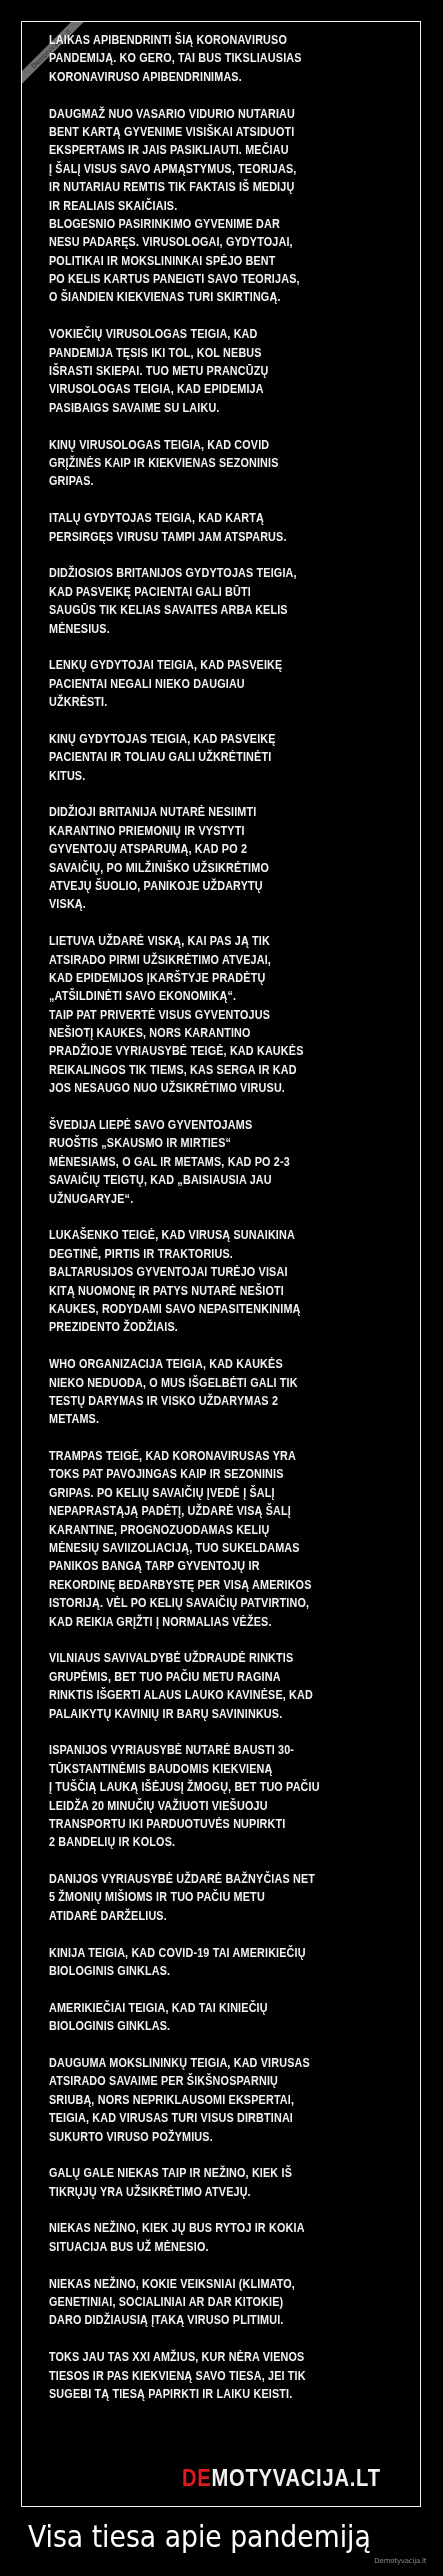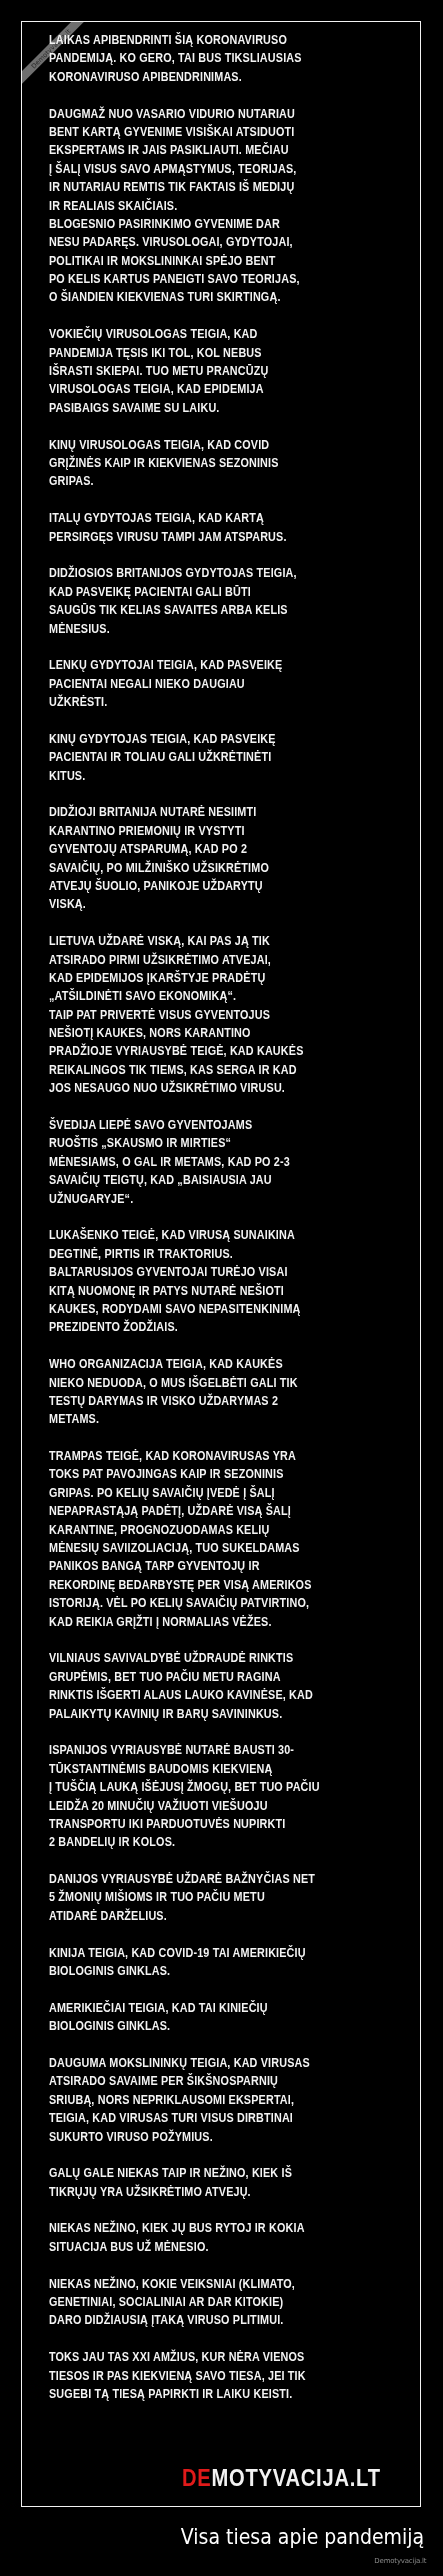--- a/index.html
+++ b/index.html
@@ -7,21 +7,21 @@
   .poster { position: absolute; left: 0; top: 0; width: 444px; height: 2576px; background: #000; }
   .frame { position: absolute; left: 21px; top: 21px; width: 398px; height: 2484px; border: 1.2px solid #f2f2f2; box-sizing: content-box; overflow: hidden; }
   .ribbon { position: absolute; left: -27px; top: 22px; width: 112px; height: 9.4px; background: #6f6f6f; transform: rotate(-45deg); transform-origin: center; display: flex; align-items: center; justify-content: center; }
   .ribbon span { font-family: "DejaVu Sans", sans-serif; font-size: 6.5px; color: #2a2a2a; letter-spacing: 0.1px; }
   .body-text { position: absolute; left: 49px; top: 31px; width: 399px; transform-origin: left top; transform: scaleX(0.80); }
   .para { margin: 0 0 18.4px 0; }
   .line { display: block; height: 18.4px; line-height: 18.4px; font-family: "Liberation Sans", sans-serif; font-weight: bold; font-size: 13.5px; color: #f4f4f4; white-space: nowrap; letter-spacing: 0.2px; }
   .logo { position: absolute; left: 182px; top: 2466px; height: 23.5px; line-height: 23.5px; white-space: nowrap; font-family: "Liberation Sans", sans-serif; font-weight: bold; font-size: 24px; letter-spacing: 0.9px; transform-origin: left top; transform: scaleX(0.84); }
   .logo .de { color: #e01a1a; }
   .logo .rest { color: #f2f2f2; }
-  .caption { position: absolute; left: 0; top: 2520px; width: 444px; text-align: right; font-family: "DejaVu Sans", sans-serif; font-size: 22px; line-height: 33px; color: #fff; white-space: nowrap; }
+  .caption { position: absolute; left: 0; top: 2520px; width: 444px; text-align: left; font-family: "DejaVu Sans", sans-serif; font-size: 31px; line-height: 33px; color: #fff; white-space: nowrap; }
   .caption span { display: inline-block; transform: scaleX(0.86); transform-origin: center top; }
   .watermark { position: absolute; right: 17.6px; top: 2557px; font-family: "DejaVu Sans", sans-serif; font-size: 7px; color: #8a8a8a; letter-spacing: -0.2px; }
 </style>
 </head>
 <body>
 
 <div class="poster">
   <div class="frame">
     <div class="ribbon">
       <span>Demotyvacija.lt</span>

